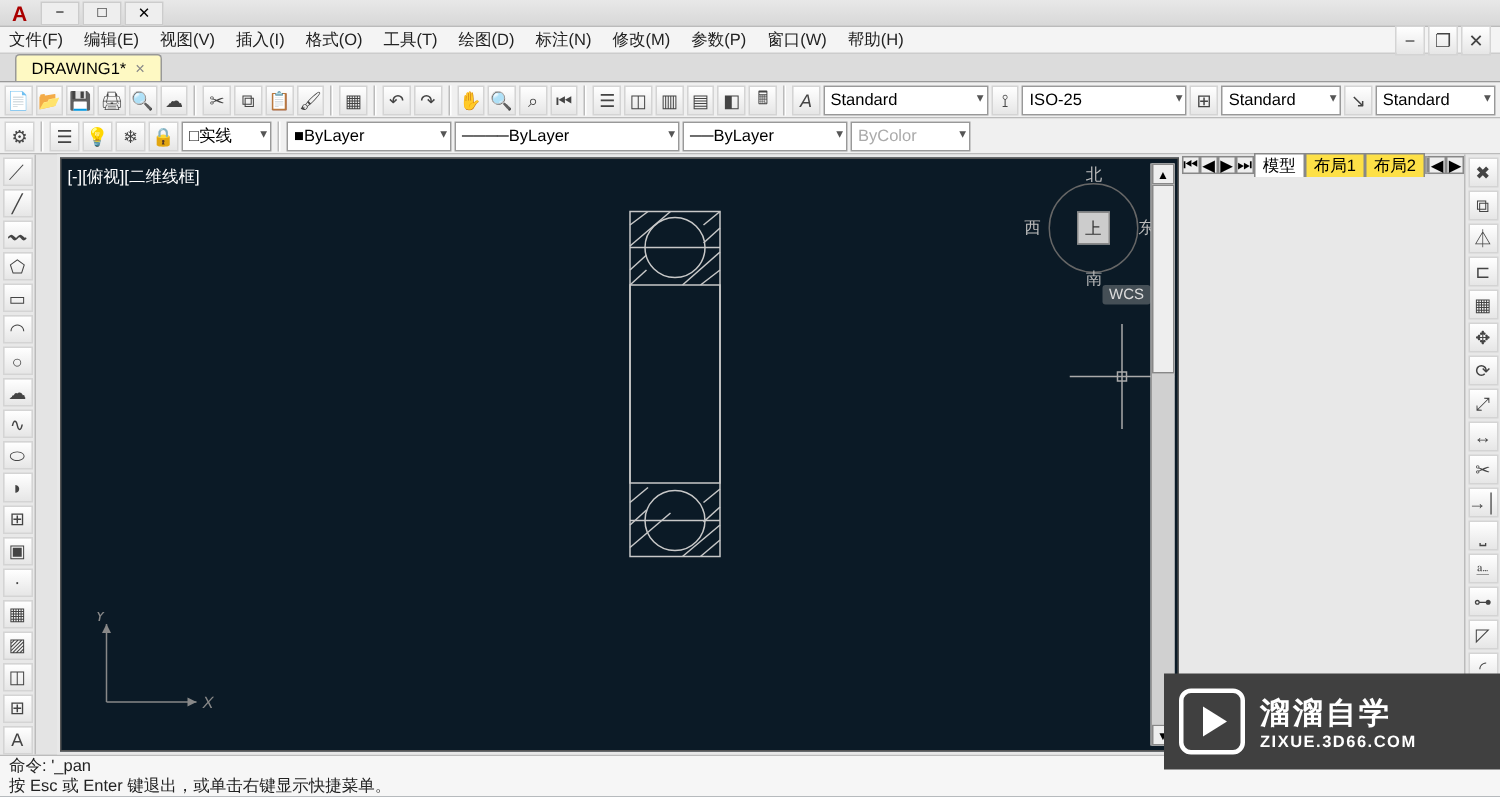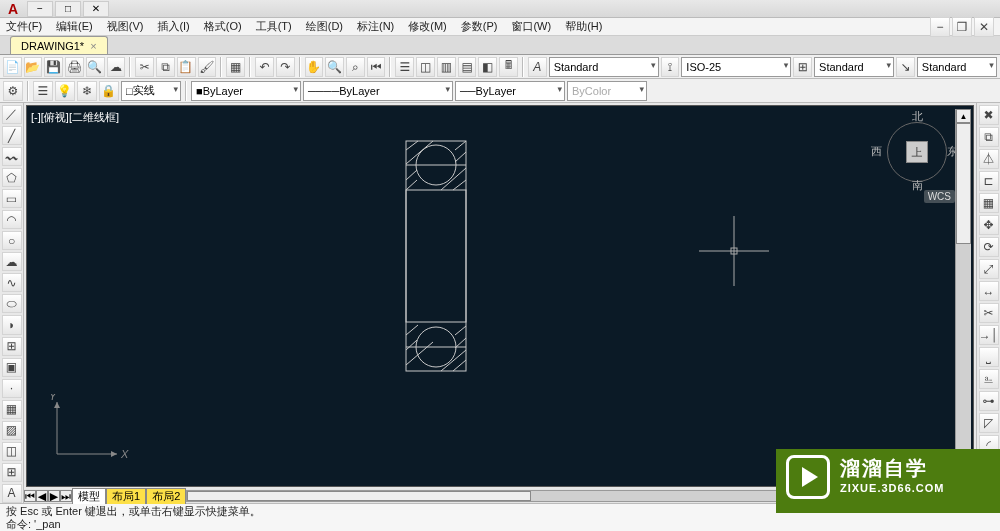--- a/index.html
+++ b/index.html
@@ -21,21 +21,21 @@
 .toolbar-row { height: 24px; background:#f0f0f0; border-bottom:1px solid #bbb; display:flex; align-items:center; padding:1px 3px; gap:2px; overflow:hidden; }
 .tbtn { width:20px; height:20px; border:1px solid #d4d4d4; background:linear-gradient(#fff,#e6e6e6); display:flex; align-items:center; justify-content:center; cursor:pointer; font-size:12px; color:#444; }
 .sep { width:2px; height:20px; border-left:1px solid #bbb; border-right:1px solid #fff; margin:0 2px; }
 .dd { height:20px; border:1px solid #999; background:#fff; padding:1px 14px 1px 4px; position:relative; display:flex; align-items:center; cursor:pointer; min-width:80px; }
 .dd::after { content:"▾"; position:absolute; right:2px; top:2px; color:#555; font-size:9px; }
 .dd.wide { min-width:110px; }
 
 .main-wrap { position: relative; height: 400px; display:flex; }
 .left-tools { width:24px; background:#e8e8e8; border-right:1px solid #bbb; display:flex; flex-direction:column; align-items:center; padding-top:2px; gap:2px; }
 .right-tools { width:24px; background:#e8e8e8; border-left:1px solid #bbb; display:flex; flex-direction:column; align-items:center; padding-top:2px; gap:2px; }
-.canvas-col { flex:1; display:flex; flex-direction:column; background:#e8e8e8; position:relative;}
+.canvas-col { flex:1; display:flex; flex-direction:row; background:#e8e8e8; position:relative;margin-left:14px;}
 .canvas { flex:1; background:#0b1a26; position:relative; overflow:hidden; border:1px solid #555; margin:2px; }
 .viewlabel { position:absolute; left:4px; top:4px; color:#fff; font-size:11px;}
 .compass { position:absolute; right:16px; top:6px; width:80px; height:80px; color:#bbb; font-size:11px; text-align:center; }
 .compass .ring { width:60px; height:60px; border:1px solid #666; border-radius:50%; position:absolute; left:10px; top:10px; }
 .compass .cube { width:22px; height:22px; background:#ccc; border:1px solid #888; position:absolute; left:29px; top:29px; }
 .compass .n { position:absolute; left:35px; top:-3px; }
 .compass .s { position:absolute; left:35px; top:66px; }
 .compass .w { position:absolute; left:-6px; top:32px; }
 .compass .e { position:absolute; left:70px; top:32px; }
 .wcs { position:absolute; right:18px; top:84px; background:#454f56; color:#ddd; padding:1px 4px; font-size:10px; border-radius:2px;}
@@ -54,21 +54,21 @@
 
 .scrolls { height:14px; background:#e4e4e4; display:flex; align-items:center; font-size:10px; }
 .scrolls .nbtn { width:12px; height:12px; border:1px solid #888; background:#eee; display:flex; align-items:center; justify-content:center; cursor:pointer; }
 .scrolls .mtab { padding:0 5px; background:#fde047; border:1px solid #888; border-bottom:none; cursor:pointer; }
 .scrolls .track { flex:1; height:12px; background:#d0d0d0; border:1px solid #999; position:relative;}
 .scrolls .thumb { position:absolute; left:0; top:0; height:10px; width:45%; background:#eee; border:1px solid #888;}
 
 .cmd-area { border-top:1px solid #bbb; background:#f6f6f6; }
 .cmd-hist { padding:1px 6px; font-size:11px; color:#222; line-height:13px; }
 
-.brand { position:absolute; right:0; bottom:18px; width:224px; height:64px; background:#4d7c0f; color:#fff; display:flex; align-items:flex-start; gap:10px; padding:6px 10px; }
+.brand { position:absolute; right:0; bottom:18px; width:224px; height:64px; background:#404040; color:#fff; display:flex; align-items:center; gap:10px; padding:6px 10px; }
 .brand .play { width:44px; height:44px; border:3px solid #fff; border-radius:8px; display:flex; align-items:center; justify-content:center; }
 .brand .play::before { content:""; border-left:16px solid #fff; border-top:10px solid transparent; border-bottom:10px solid transparent; margin-left:4px;}
 .brand .tx1 { font-size:20px; font-weight:bold; letter-spacing:2px;}
 .brand .tx2 { font-size:11px; letter-spacing:1px;font-weight:bold;}
 
 .vscroll { width:16px; background:#e4e4e4; border-left:1px solid #999; display:flex; flex-direction:column; position:absolute; right:2px; top:3px; bottom:3px;}
 .vbtn { height:14px; border:1px solid #888; background:#eee; display:flex; align-items:center; justify-content:center; cursor:pointer; font-size:8px;}
 .vtrack { flex:1; background:#d0d0d0; position:relative;}
 .vthumb { position:absolute; top:0; left:0; width:100%; height:35%; background:#eee; border:1px solid #888;}
 </style>
@@ -297,22 +297,22 @@
     <div class="tbtn">⊶</div>
     <div class="tbtn">◸</div>
     <div class="tbtn">◜</div>
     <div class="tbtn">∿</div>
     <div class="tbtn">✸</div>
   </div>
 </div>
 
 <div class="cmd-area">
   <div class="cmd-hist">
+    <div>命令: '_pan</div>
     <div>按 Esc 或 Enter 键退出，或单击右键显示快捷菜单。</div>
-    <div>命令: '_pan</div>
   </div>
 
 </div>
 
 <div class="brand">
   <div class="play"></div>
   <div>
     <div class="tx1">溜溜自学</div>
     <div class="tx2">ZIXUE.3D66.COM</div>
   </div>

